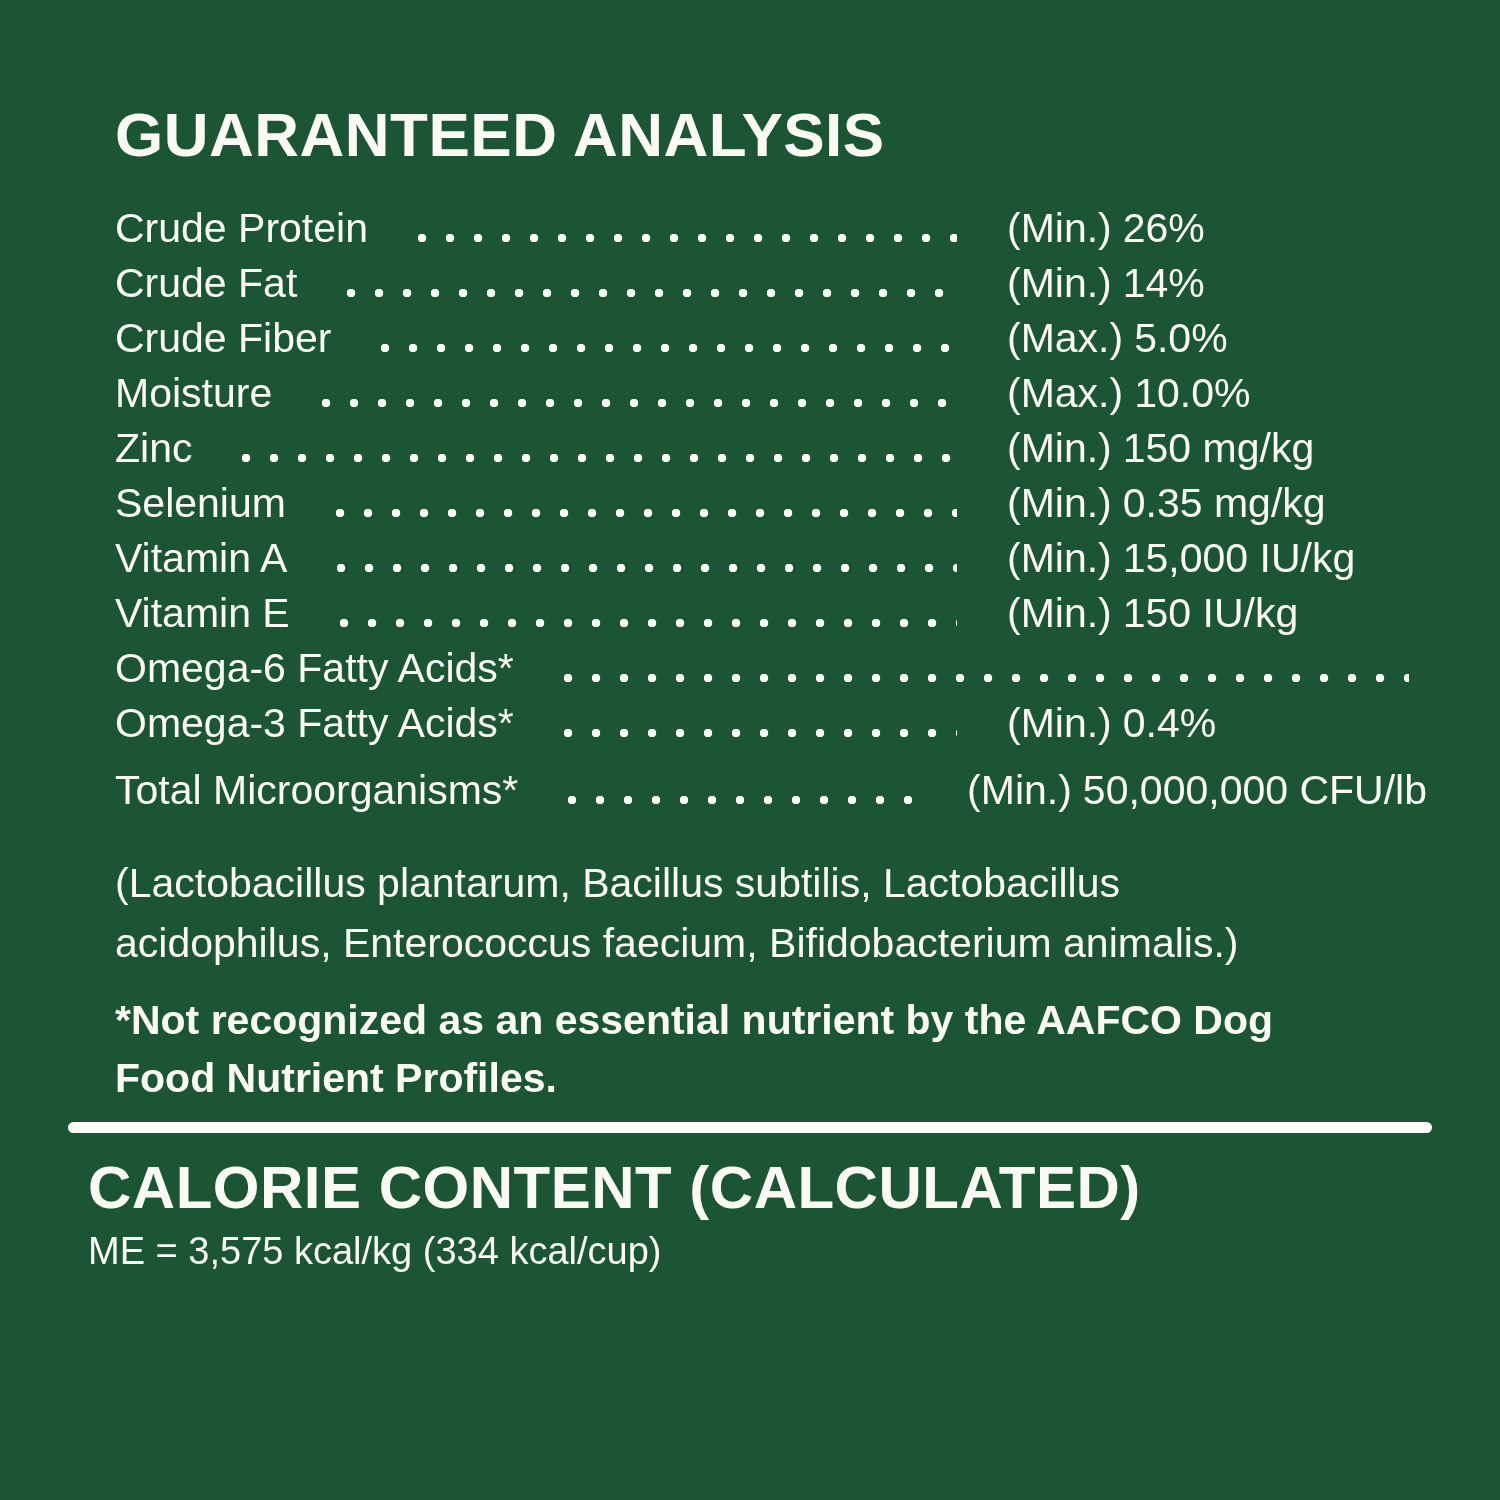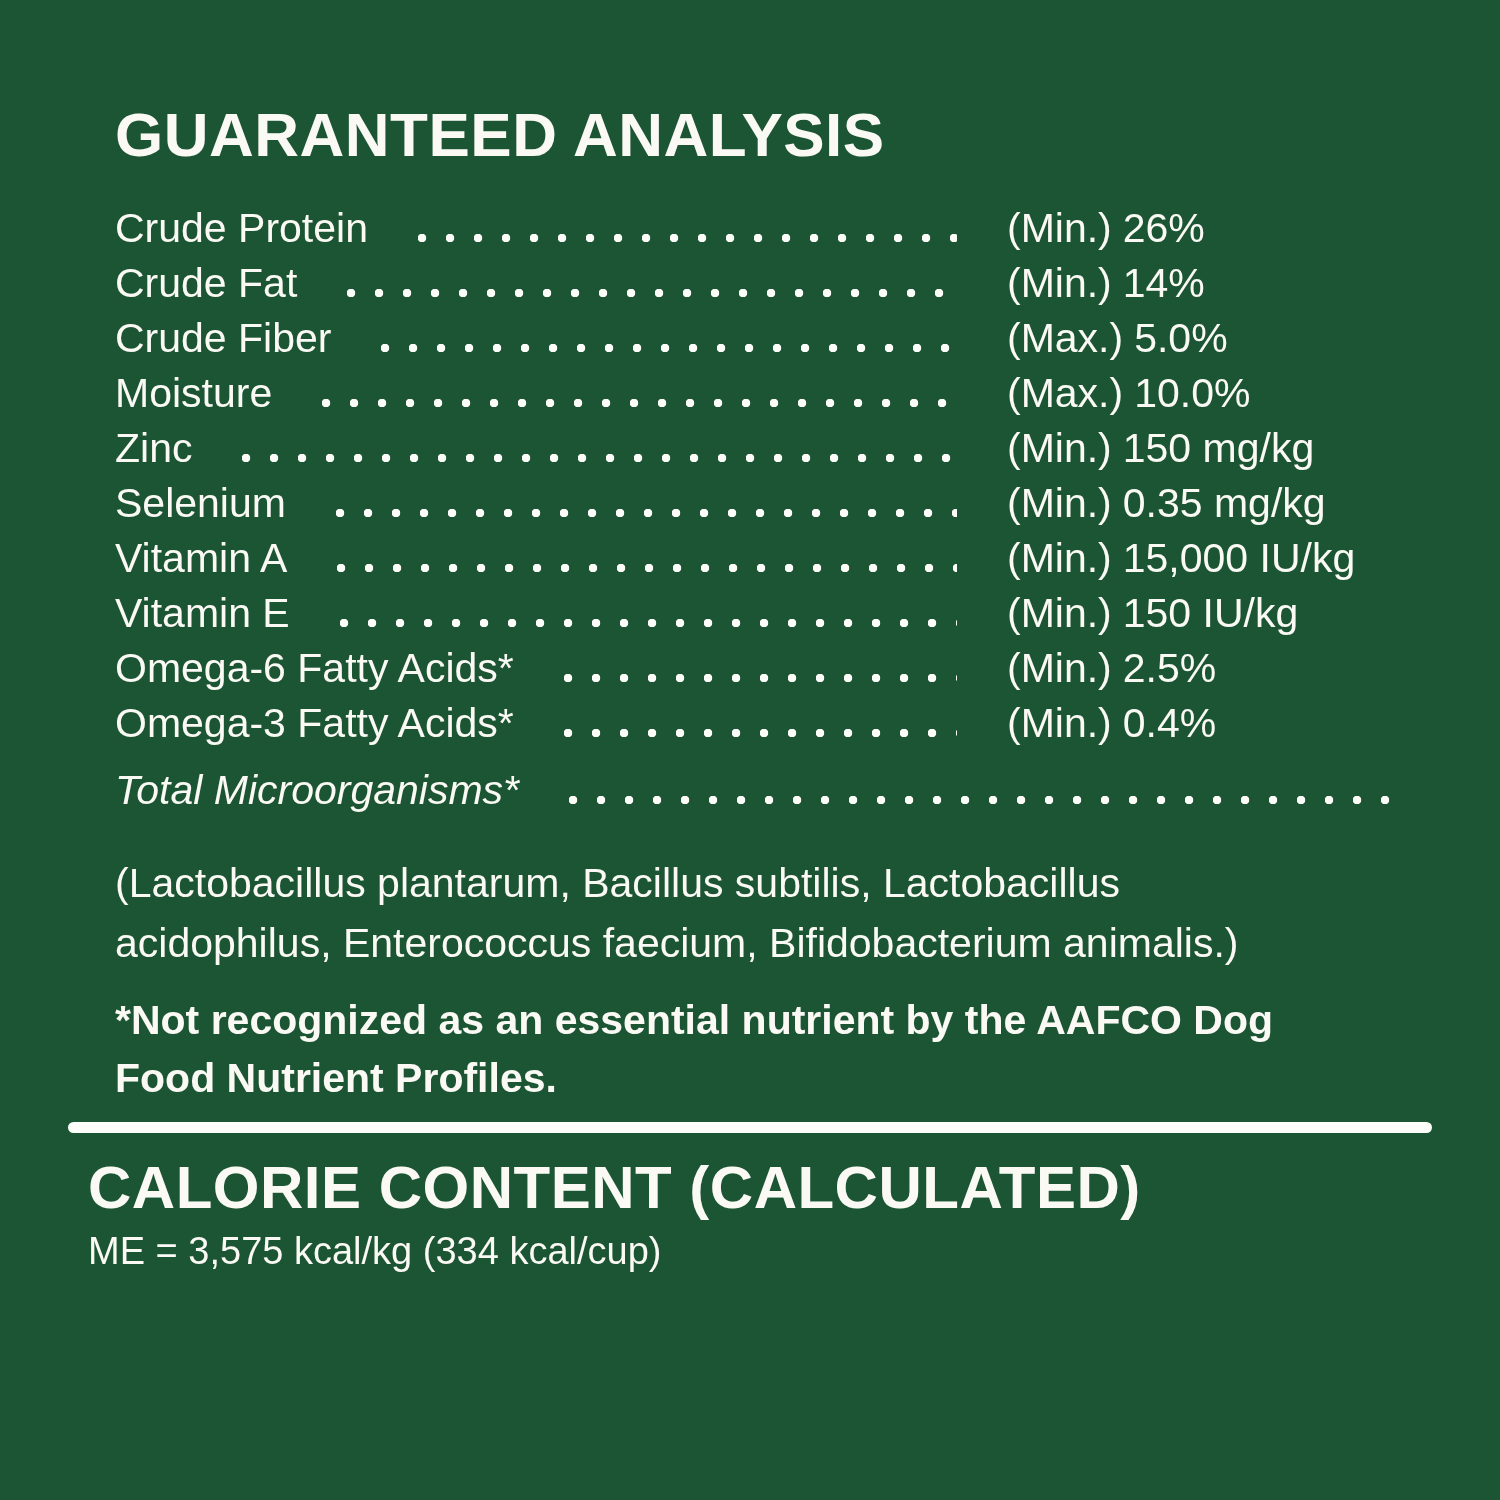--- a/index.html
+++ b/index.html
@@ -36,21 +36,21 @@
   .leader {
     flex: 1 1 auto;
     height: 8px;
     margin: 0 18px;
     background-image: radial-gradient(circle at 4px 4px, #FDFDFA 4px, rgba(255,255,255,0) 4.6px);
     background-size: 28px 8px;
     background-repeat: repeat-x;
     background-position: left bottom;
   }
   .nval { flex: 0 0 420px; white-space: nowrap; }
-  .nrow.total { margin-top: 26px; font-style: italic; }
+  .nrow.total { margin-top: 26px; }
   .nrow.total .nval { flex: 0 0 auto; }
   .q { margin-right: 11px; }
 
   .note { margin-top: 42px; font-size: 41px; line-height: 60px; }
   .footnote { margin-top: 18px; font-size: 41px; line-height: 58px; font-weight: bold; }
   .note div, .footnote div { white-space: nowrap; }
 
   .divider {
     position: absolute;
     left: 68px; top: 1122px;
@@ -115,30 +115,30 @@
       <span class="nval"><span class="q">(Min.)</span><span>15,000 IU/kg</span></span>
     </div>
     <div class="nrow">
       <span class="nname">Vitamin E</span>
       <span class="leader"></span>
       <span class="nval"><span class="q">(Min.)</span><span>150 IU/kg</span></span>
     </div>
     <div class="nrow">
       <span class="nname">Omega-6 Fatty Acids*</span>
       <span class="leader"></span>
-      <span class="nval"><span class="q">(Min.)</span><span>2.5%</span></span>
     </div>
     <div class="nrow">
       <span class="nname">Omega-3 Fatty Acids*</span>
       <span class="leader"></span>
       <span class="nval"><span class="q">(Min.)</span><span>0.4%</span></span>
     </div>
     <div class="nrow total">
       <span class="nname">Total Microorganisms*</span>
       <span class="leader"></span>
+      <span class="nval"><span class="q">(Min.)</span><span>50,000,000 CFU/lb</span></span>
     </div>
   </div>
 
   <div class="note">
     <div>(Lactobacillus plantarum, Bacillus subtilis, Lactobacillus</div>
     <div>acidophilus, Enterococcus faecium, Bifidobacterium animalis.)</div>
   </div>
 
   <div class="footnote">
     <div>*Not recognized as an essential nutrient by the AAFCO Dog</div>

